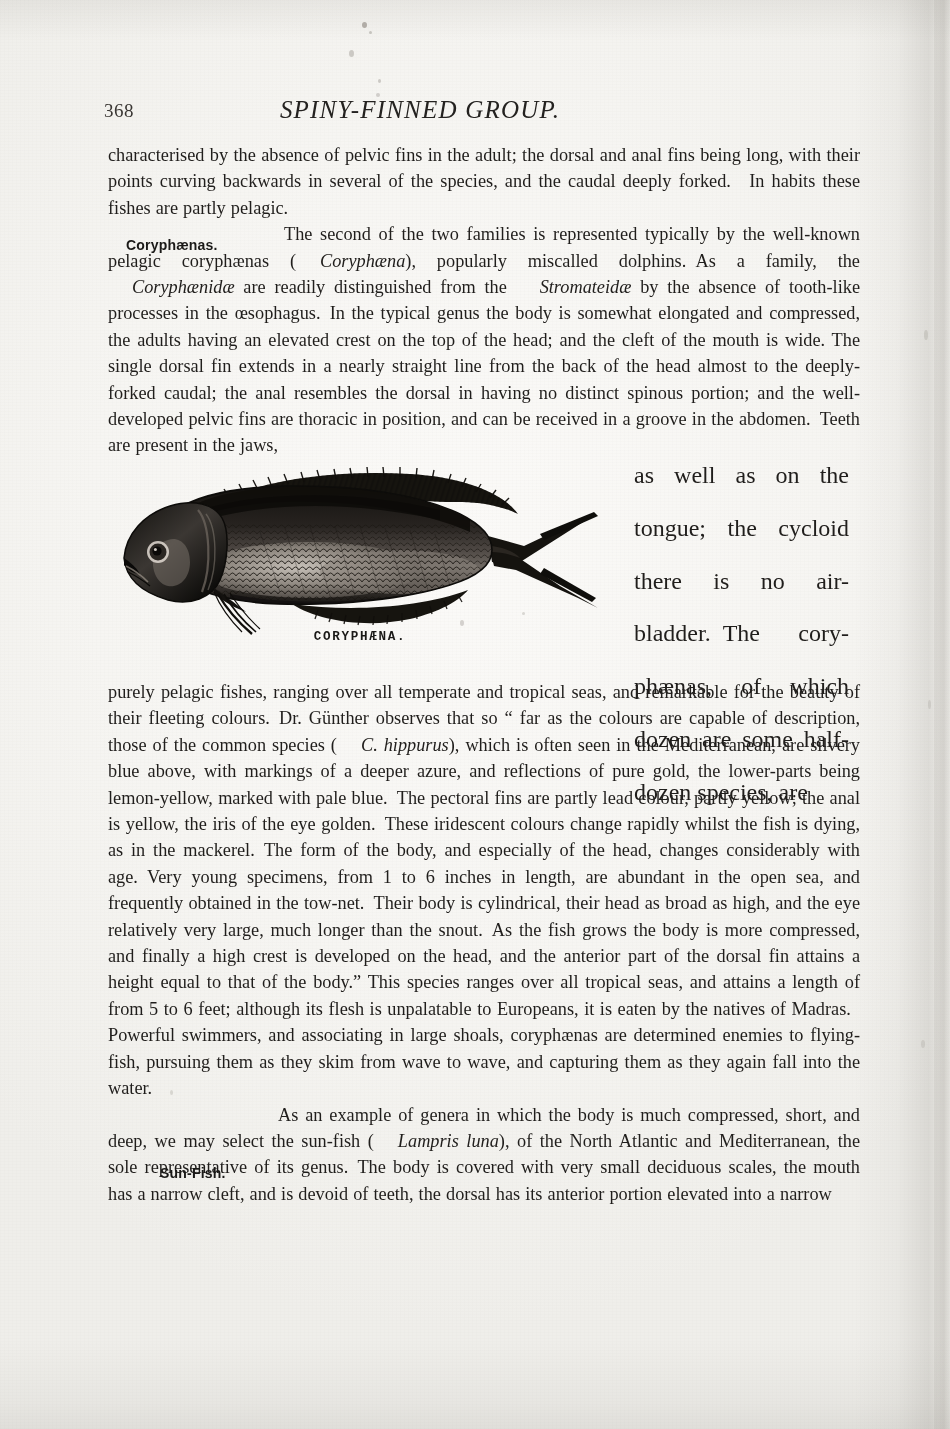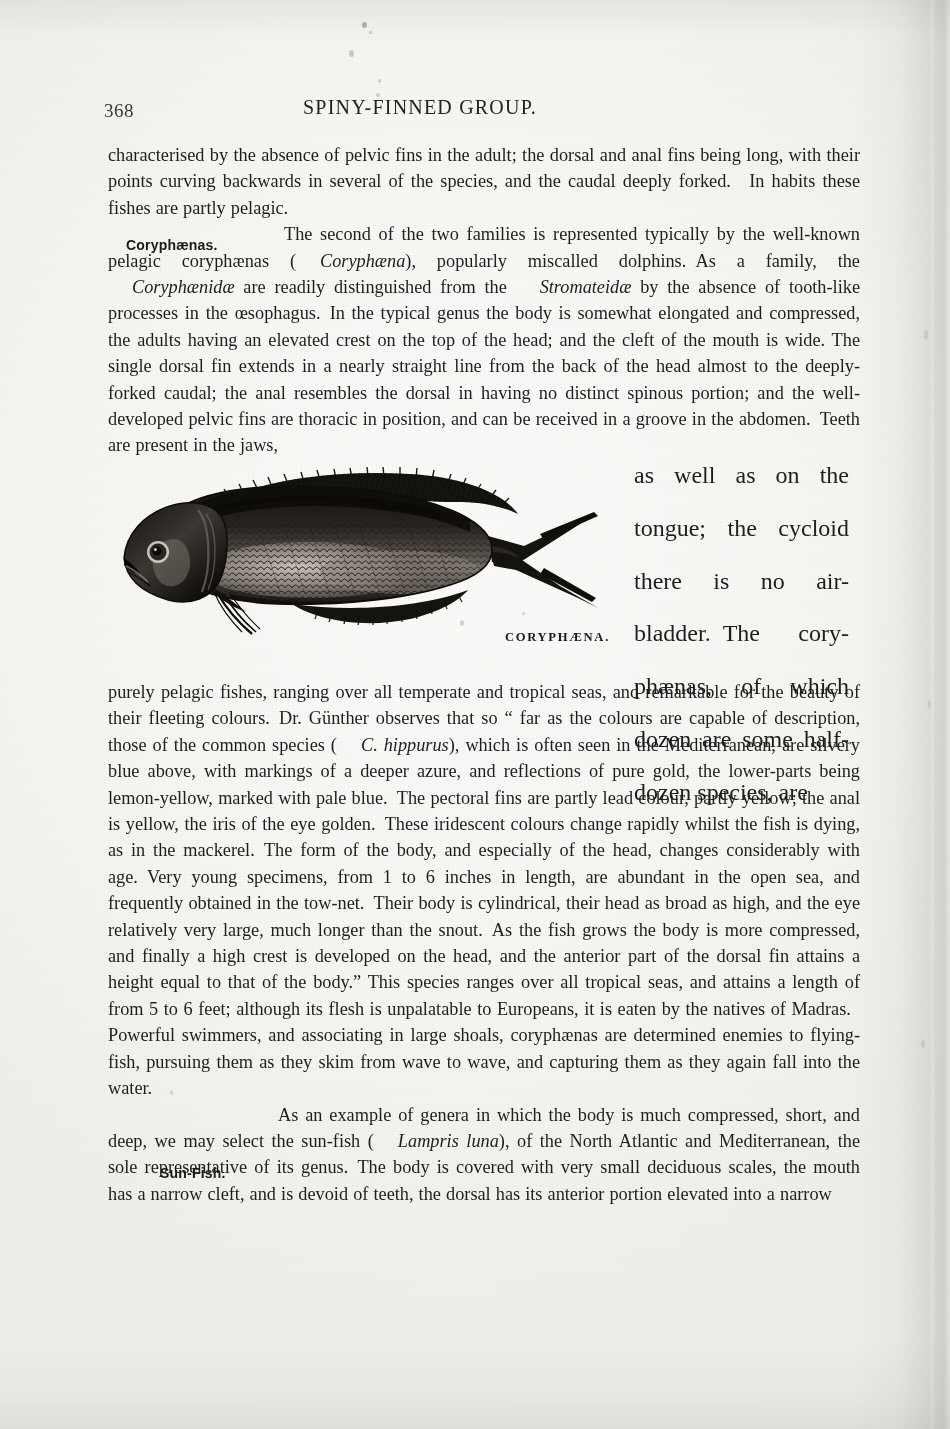--- a/index.html
+++ b/index.html
@@ -80,21 +80,22 @@
     letter-spacing: .5px;
     color: #3a3734;
     font-family: "Liberation Serif", serif;
   }
   #running-head {
     position: absolute;
     left: 0;
     right: 0;
     top: 0;
     text-align: center;
-    font-size: 20px;
+    font-style: italic;
+    font-size: 25px;
     letter-spacing: 1.2px;
     color: #242220;
     padding-right: 130px;
   }
 
   
   #text-column {
     position: absolute;
     left: 108px;
     top: 142px;
@@ -135,26 +136,26 @@
     left: 0;
     top: 0;
     width: 500px;
     height: 175px;
   }
   #figure-caption {
     position: absolute;
     left: 0;
     width: 500px;
     top: 168px;
-    text-align: right;
+    text-align: center;
     font-size: 12.6px;
     font-weight: bold;
     letter-spacing: 1.7px;
     color: #1a1917;
-    font-family: Liberation Serif, serif;
+    font-family: Liberation Mono, monospace;
   }
 
   
   #side-column {
     position: absolute;
     left: 634px;
     top: 462px;
     width: 215px;
     font-size: 24px;
     line-height: 26.4px;

